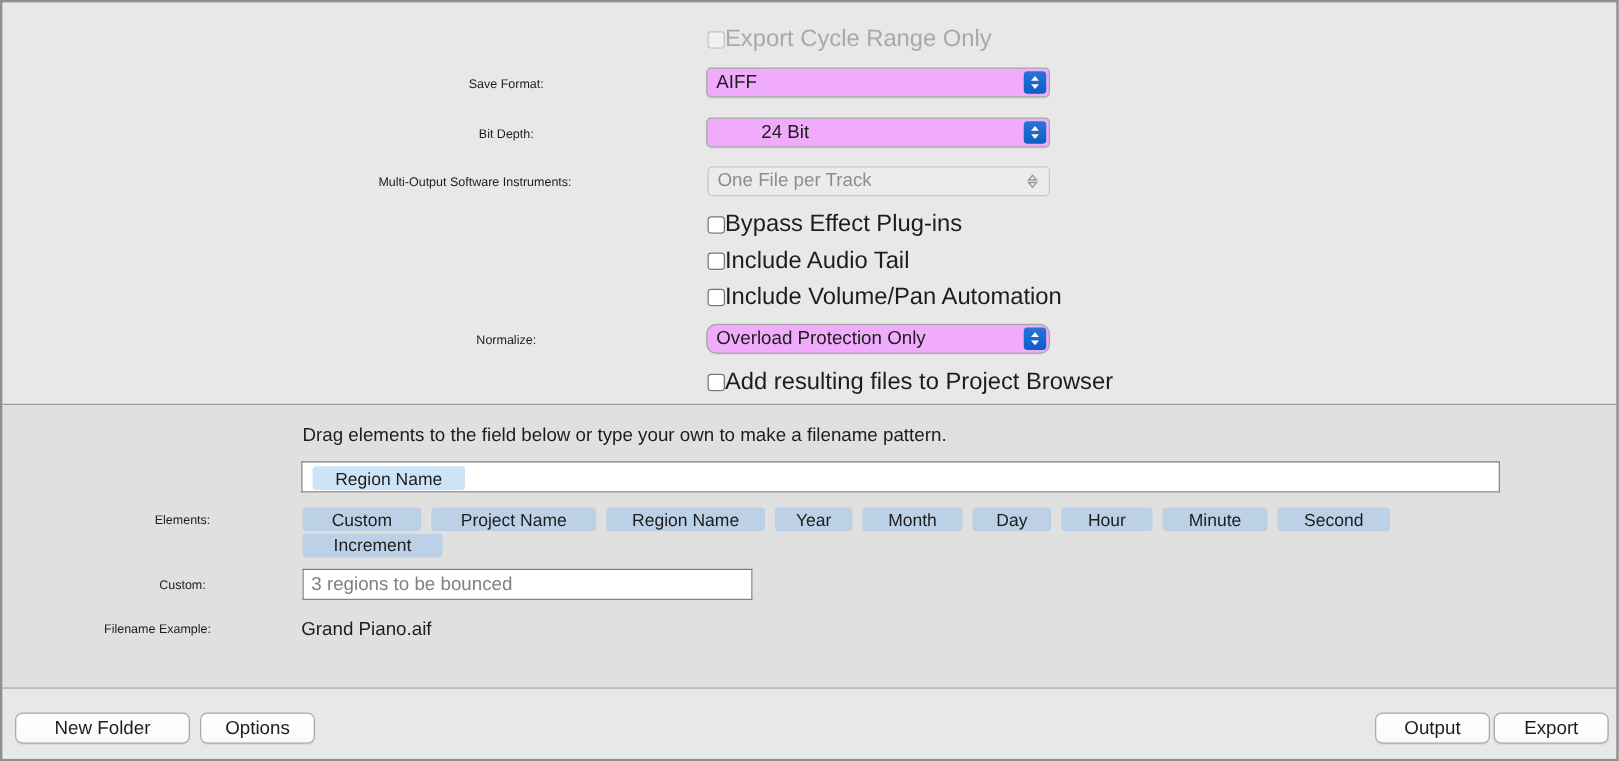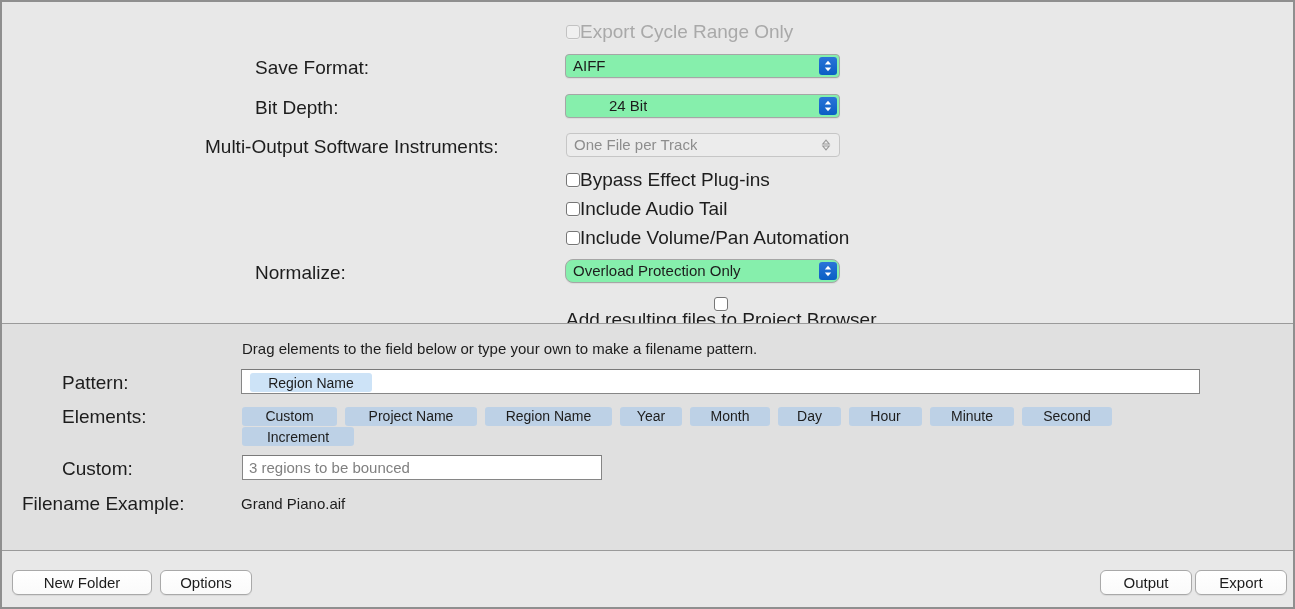--- a/index.html
+++ b/index.html
@@ -54,24 +54,24 @@
     position: absolute;
     left: 0; top: 549px;
     width: 1291px;
     height: 56px;
     background: #e8e8e8;
   }
 
   
   .label {
     position: absolute;
-    font-size: 19px;
-    color: #1d1d1d;
-    white-space: nowrap;
-    text-align: left;
+    font-size: 10px;
+    color: #1d1d1d;
+    white-space: nowrap;
+    text-align: center;
     line-height: 20px;
   }
 
   .static-text {
     position: absolute;
     font-size: 15px;
     color: #1d1d1d;
     white-space: nowrap;
     line-height: 20px;
   }
@@ -102,21 +102,21 @@
     color: #1d1d1d;
     line-height: 18px;
   }
   .cbox-label.dis { color: #a9a9a9; }
 
   
   .popup {
     position: absolute;
     box-sizing: border-box;
     height: 24px;
-    background: #86efac;
+    background: #f0abfc;
     border: 1px solid #a6a6a6;
     border-radius: 4px;
     display: flex;
     align-items: center;
     box-shadow: 0 1px 1px rgba(0,0,0,0.06);
   }
   .popup .pv {
     font-size: 15px;
     color: #1d1d1d;
     padding-left: 7px;
@@ -287,32 +287,31 @@
   <div class="popup" style="left:563px; top:257px; width:275px;border-radius:8px;">
     <span class="pv">Overload Protection Only</span>
     <span class="chev">
       <svg width="10" height="14" viewBox="0 0 10 14">
         <path d="M5 1.8 L8.2 5.6 L1.8 5.6 Z" fill="#ffffff"></path>
         <path d="M5 12.2 L8.2 8.4 L1.8 8.4 Z" fill="#ffffff"></path>
       </svg>
     </span>
   </div>
 
-  <div class="checkrow" style="left:564px; top:295px;flex-direction:column;">
+  <div class="checkrow" style="left:564px; top:295px;">
     <span class="cbox"></span>
     <span class="cbox-label">Add resulting files to Project Browser</span>
   </div>
 
   <div class="panel-divider" style="top:321px;"></div>
 
   <div class="panel-mid"></div>
 
   <div class="static-text" style="left:240px; top:337px;">Drag elements to the field below or type your own to make a filename pattern.</div>
 
-  <div class="label" style="left:60px; top:371px; width:168px;">Pattern:</div>
   <div class="textfield" style="left:239px; top:367px; width:959px; height:25px;">
     <span class="token-pattern" style="left:8px; top:3px; width:122px;">Region Name</span>
   </div>
 
   <div class="label" style="left:60px; top:405px; width:168px;">Elements:</div>
   <div id="elements-row">
     <span class="el-line">
       <span class="token-el" style="width:95px;">Custom</span><span class="token-el" style="width:132px;">Project Name</span><span class="token-el" style="width:127px;">Region Name</span><span class="token-el" style="width:62px;">Year</span><span class="token-el" style="width:80px;">Month</span><span class="token-el" style="width:63px;">Day</span><span class="token-el" style="width:73px;">Hour</span><span class="token-el" style="width:84px;">Minute</span><span class="token-el" style="width:90px;">Second</span>
     </span>
     <span class="el-line">

